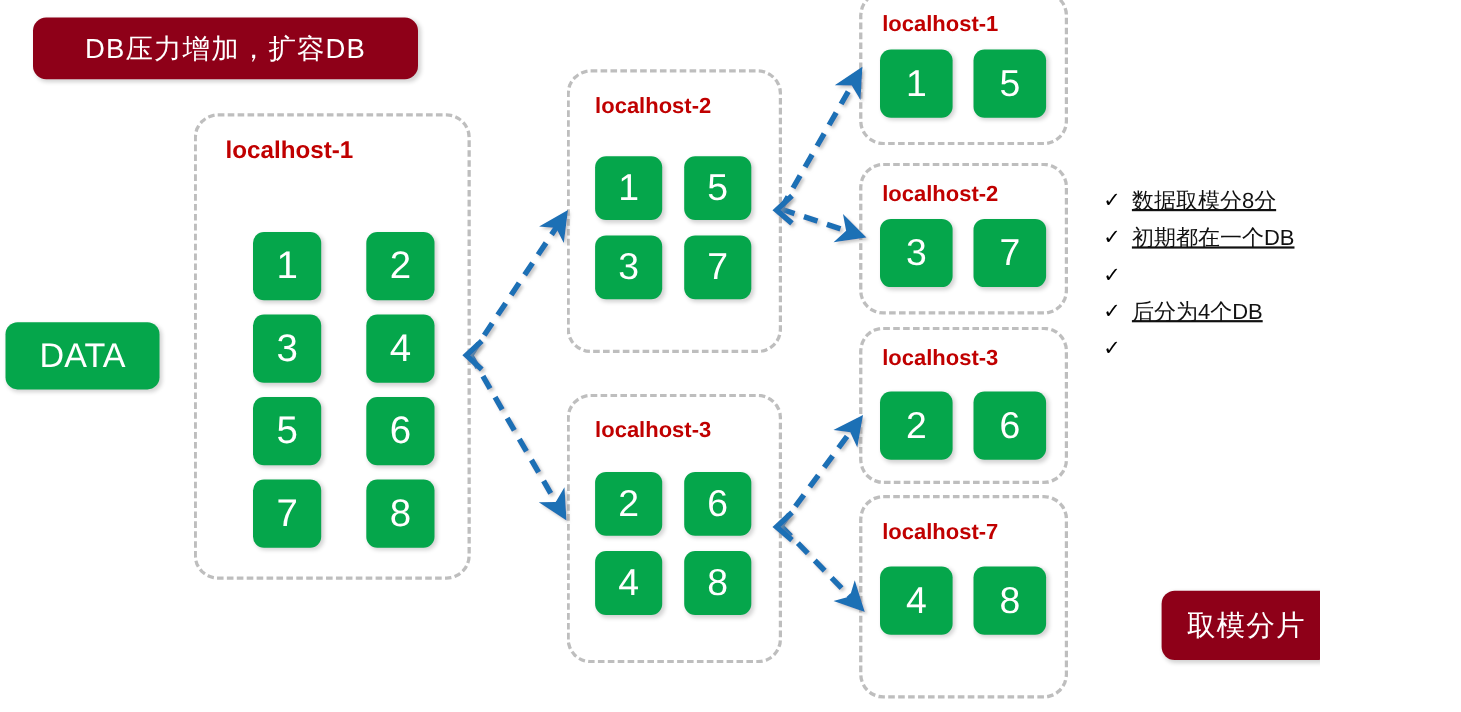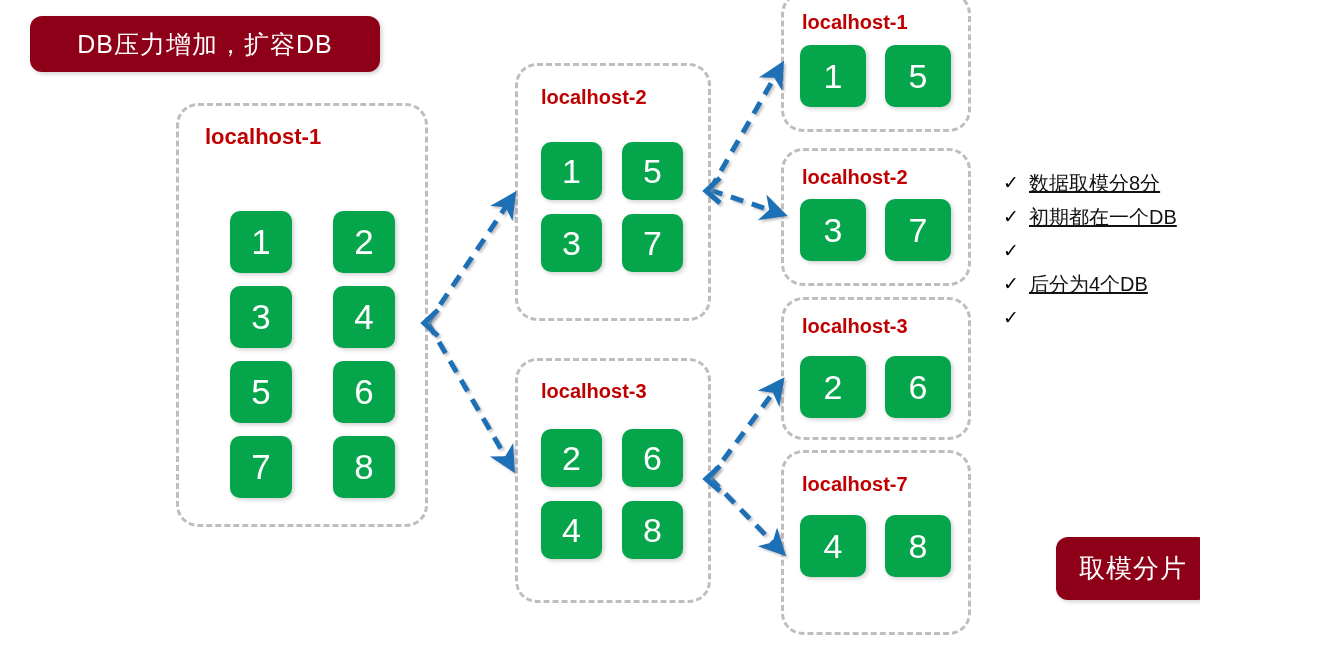--- a/index.html
+++ b/index.html
@@ -116,20 +116,23 @@
 <div id="canvas">
 
   <div id="banner-top" class="redbox">
     <span>DB压力增加，扩容DB</span>
   </div>
 
   <div id="badge-bottom" class="redbox">
     <span>取模分片</span>
   </div>
 
+  <div id="data-box">
+    <span>DATA</span>
+  </div>
 
   <div class="host" style="left:176px; top:103px; width:252px; height:424px;">
     <span class="host-title t-big" style="left:26px; top:18px;">localhost-1</span>
 
     <div class="cell sz-lg" style="left:51px; top:105px;">1</div>
     <div class="cell sz-lg" style="left:154px; top:105px;">2</div>
     <div class="cell sz-lg" style="left:51px; top:180px;">3</div>
     <div class="cell sz-lg" style="left:154px; top:180px;">4</div>
     <div class="cell sz-lg" style="left:51px; top:255px;">5</div>
     <div class="cell sz-lg" style="left:154px; top:255px;">6</div>

